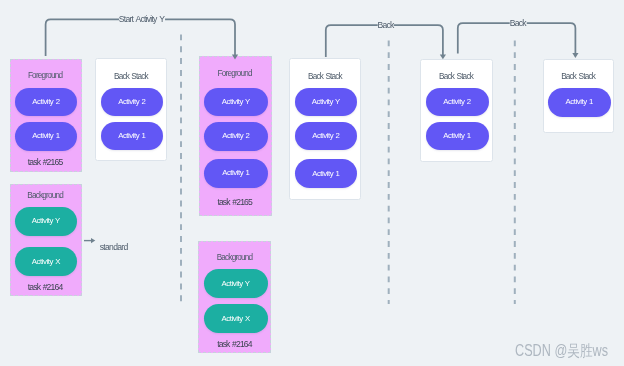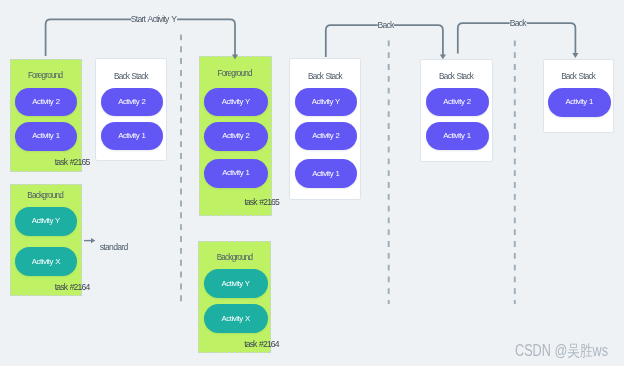--- a/index.html
+++ b/index.html
@@ -2,29 +2,29 @@
 <html><head>
 <meta charset="utf-8">
 <title>Activity task stack diagram</title>
 <style>
   html,body{margin:0;padding:0;}
   body{width:624px;height:366px;background:#eef2f5;overflow:hidden;
        font-family:"Liberation Sans",sans-serif;}
   #stage{position:relative;width:624px;height:366px;background:#eef2f5;}
 
   .stack{position:absolute;box-sizing:border-box;}
-  .stack.dashed{border:1px dashed #c7d2dc;background:#bef264;}
+  .stack.dashed{border:1px dashed #c7d2dc;background:#f0abfc;}
   .stack.solid{border:1px solid #dde4eb;background:#ffffff;border-radius:2.5px;}
 
   .s-title{position:absolute;left:0;width:100%;text-align:center;
            font-size:8.2px;line-height:1;letter-spacing:-0.8px;word-spacing:0.9px;text-indent:-0.8px;
            color:#4d5a68;}
   .s-foot{position:absolute;left:0;width:100%;text-align:center;
           font-size:8.6px;line-height:1;letter-spacing:-0.85px;word-spacing:1.0px;text-indent:-0.85px;
-          color:#3b4450;margin-left:27px;}
+          color:#3b4450;}
 
   .pill{position:absolute;box-sizing:border-box;border-radius:40px;
         display:flex;align-items:center;justify-content:center;
         font-size:7.8px;line-height:1;letter-spacing:-0.45px;word-spacing:0.6px;text-indent:-0.45px;
         color:#ffffff;text-align:right;}
   .pill.purple{background:#6257f5;box-shadow:0 1px 2px rgba(80,80,120,0.13);}
   .pill.teal{background:#1cafa2;box-shadow:0 1px 2px rgba(40,110,110,0.13);}
 
   svg#wires{position:absolute;left:0;top:0;width:624px;height:366px;z-index:5;pointer-events:none;}
 
@@ -53,21 +53,21 @@
     <path d="M325.8,57 L325.8,30.1 Q325.8,25.1 330.8,25.1 L437.9,25.1 Q442.9,25.1 442.9,30.1 L442.9,55.0" stroke="#70828f" stroke-width="1.75" fill="none" stroke-linecap="butt"></path>
     <path d="M439.8,54.4 L446.0,54.4 L442.9,59.3 Z" fill="#70828f"></path>
 
     <path d="M457.8,53.5 L457.8,28.2 Q457.8,23.2 462.8,23.2 L570.4,23.2 Q575.4,23.2 575.4,28.2 L575.4,53.6" stroke="#70828f" stroke-width="1.75" fill="none" stroke-linecap="butt"></path>
     <path d="M572.3,53.0 L578.5,53.0 L575.4,57.9 Z" fill="#70828f"></path>
 
     <path d="M84,240.6 L91.2,240.6" stroke="#70828f" stroke-width="1.4" fill="none" stroke-linecap="butt"></path>
     <path d="M91.0,237.9 L95.3,240.6 L91.0,243.3 Z" fill="#70828f"></path>
   </svg>
 
-  <div class="wire-label" style="left:141.9px;top:19.1px;margin-left:12px;">Start Activity Y</div>
+  <div class="wire-label" style="left:141.9px;top:19.1px;">Start Activity Y</div>
   <div class="wire-label" style="left:385.9px;top:25.2px;">Back</div>
   <div class="wire-label" style="left:518.1px;top:23.3px;">Back</div>
   <div class="side-label" style="left:99.7px;top:243px;">standard</div>
 
   <div class="stack dashed" style="left:9.5px;top:58.6px;width:72px;height:113.4px;">
     <div class="s-title" style="top:12.70px;">Foreground</div>
     <div class="pill purple" style="left:4.2px;top:28.1px;width:62.8px;height:28.8px;">Activity 2</div>
     <div class="pill purple" style="left:4.2px;top:62.3px;width:62.8px;height:28.8px;">Activity 1</div>
     <div class="s-foot" style="top:98.4px;">task #2165</div>
   </div>

